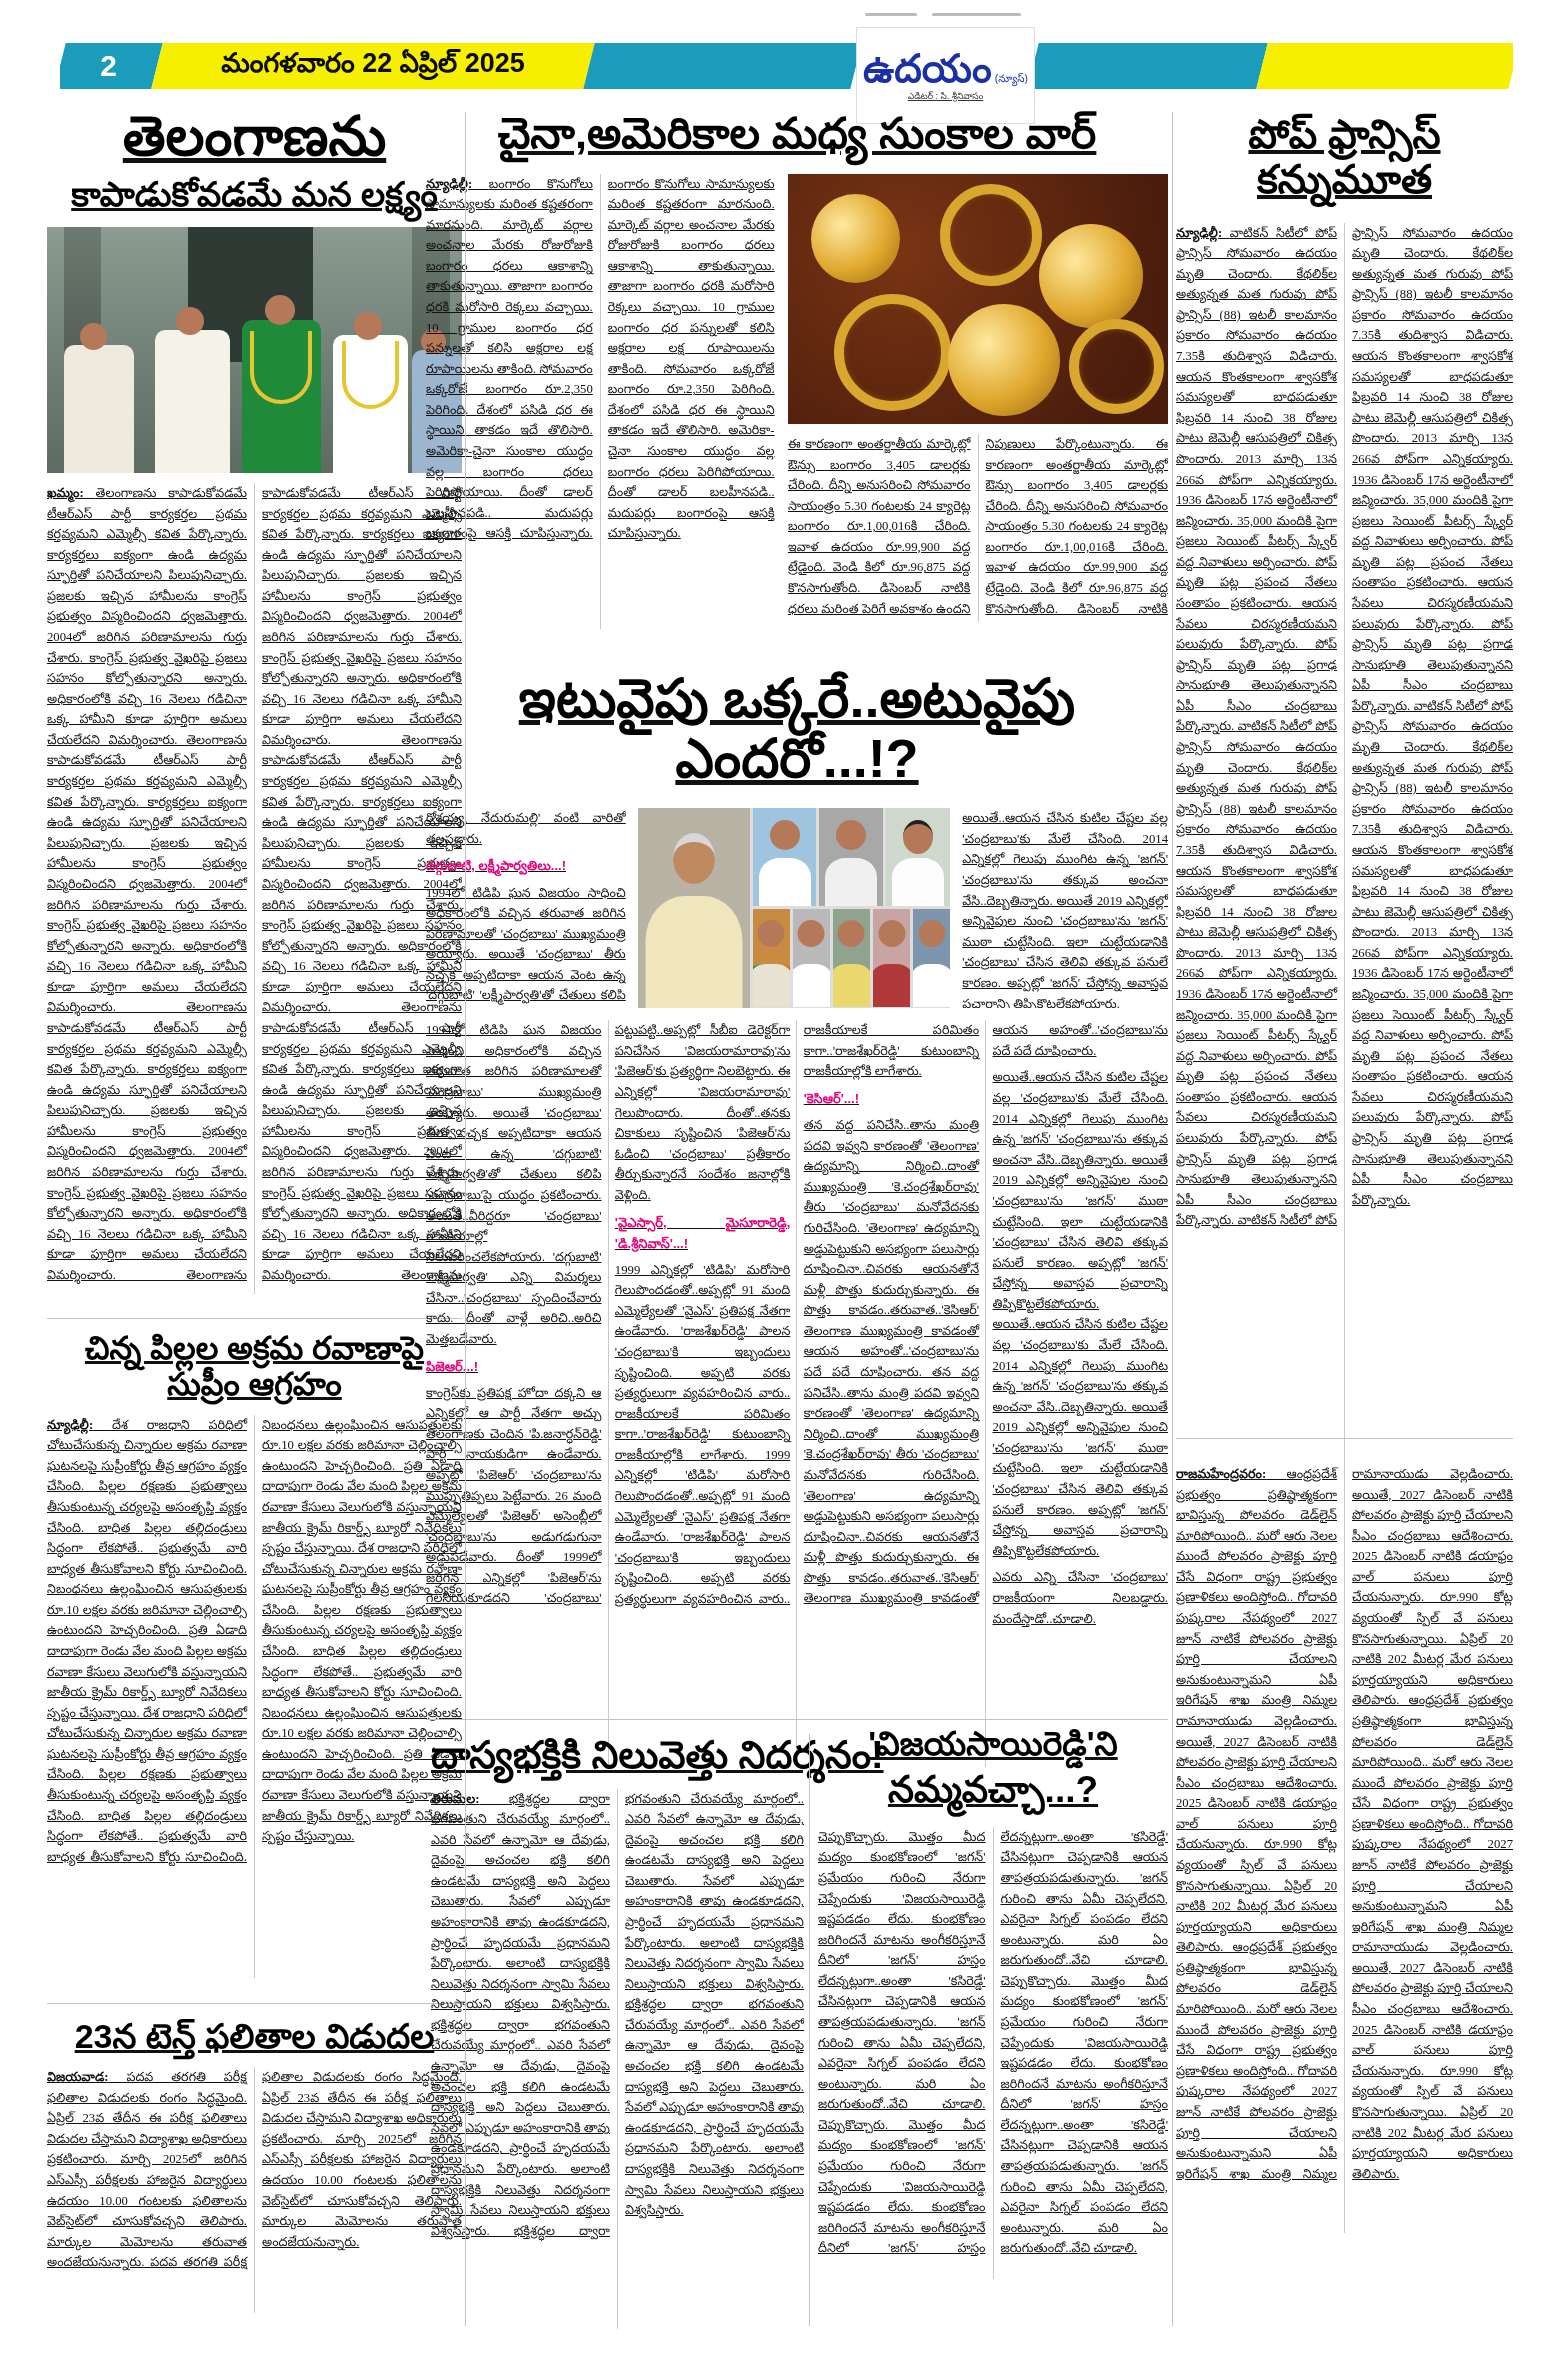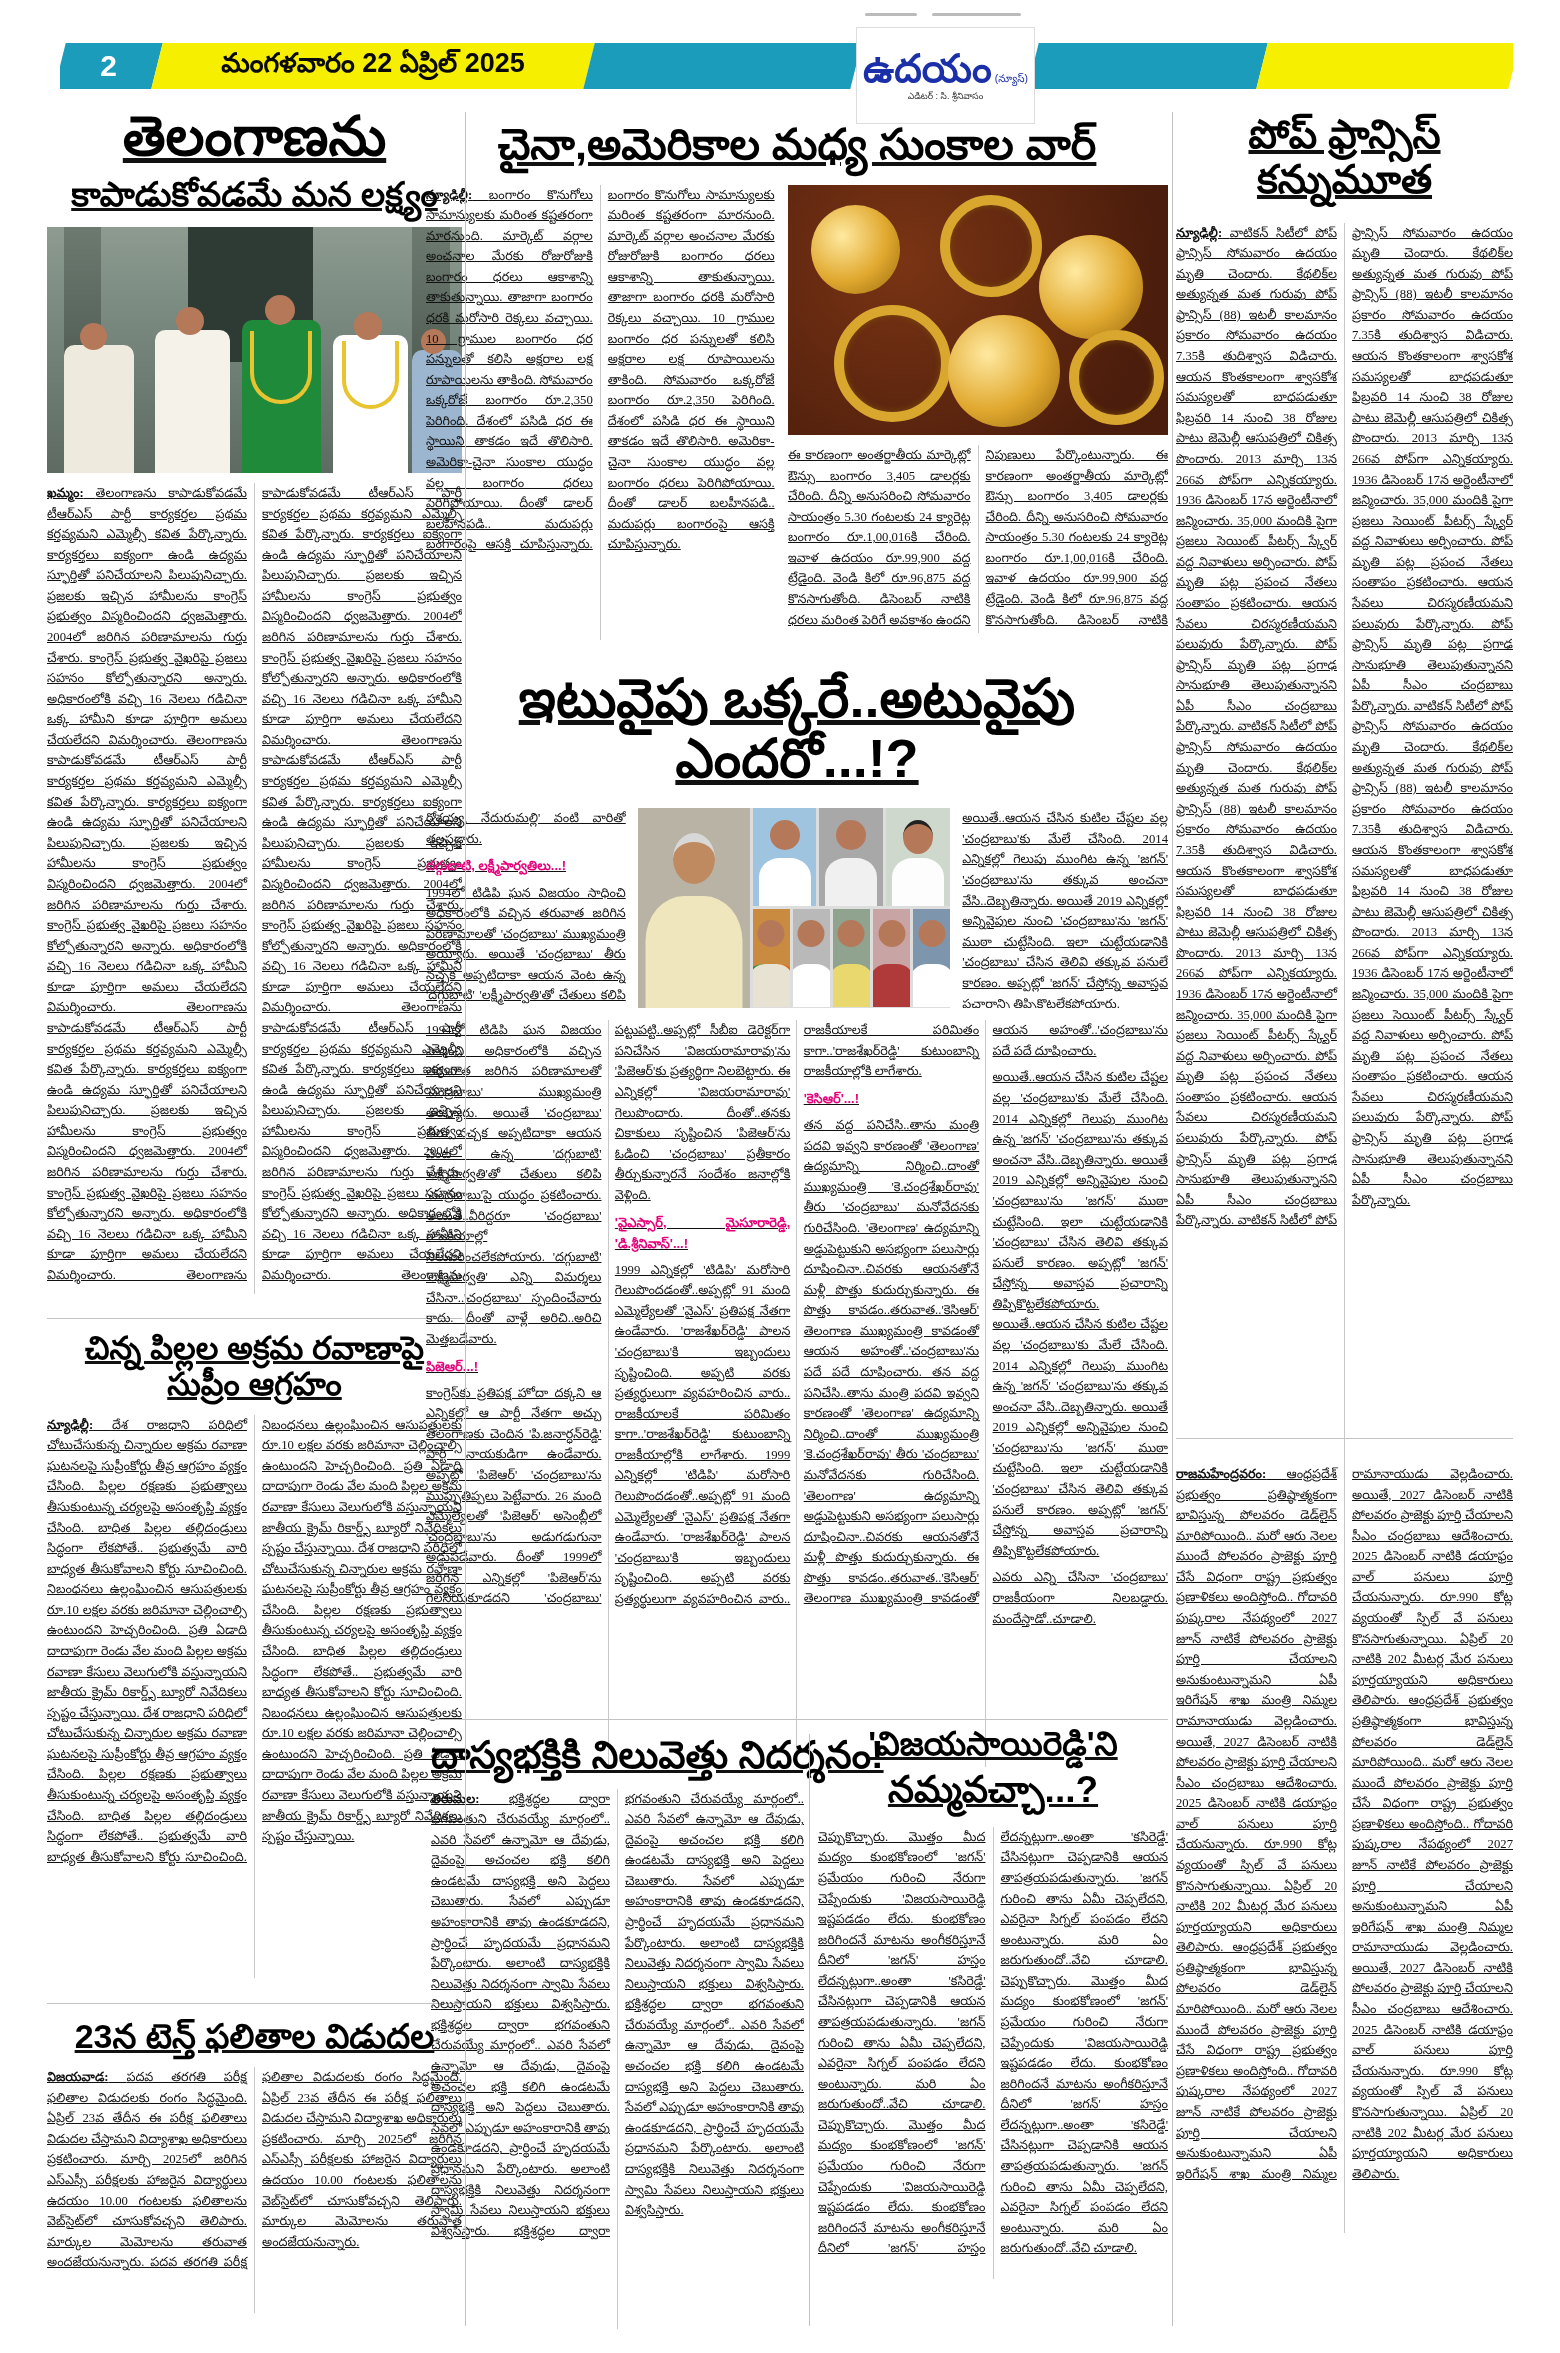--- a/index.html
+++ b/index.html
@@ -11,21 +11,21 @@
   .seg.teal{background:#1b9cba;}
   .seg.yellow{background:#f7ef00;}
   .seg.white{background:#ffffff;transform:none;}
   .unskew{transform:skewX(14deg);display:flex;align-items:center;justify-content:center;height:100%;}
   #pagenum{color:#ffffff;font-family:"Liberation Sans",sans-serif;font-weight:bold;font-size:30px;}
   #datebanner{font-family:"Liberation Sans",sans-serif;font-weight:bold;font-size:27px;color:#0a0a0a;}
   #logobox{position:absolute;left:856px;top:27px;width:177px;height:95px;background:#ffffff;
            border:0.7px solid #dddddd;display:flex;flex-direction:column;align-items:center;justify-content:center;}
   #logotitle{color:#1b2fa8;font-family:"Liberation Sans",sans-serif;font-weight:bold;font-size:39px;line-height:1;}
   #logosuffix{color:#1b2fa8;font-size:10.4px;font-family:"Liberation Sans",sans-serif;}
-  #logoeditor{color:#333;font-size:9px;margin-top:3px;font-family:"Liberation Sans",sans-serif;}
+  #logoeditor{color:#333;font-size:9px;margin-top:3px;font-family:"Liberation Sans",sans-serif;text-decoration:underline;}
   .fineprint{position:absolute;background:#bbb;height:3px;border-radius:1.5px;}
   
   .article{position:absolute;text-decoration:underline;}
   .hl{font-family:"Liberation Sans",sans-serif;font-weight:bold;text-align:center;line-height:1.12;color:#000;}
   .body{text-align:justify;font-size:12.7px;line-height:1.62;overflow:hidden;}
   .cols2{column-count:2;column-gap:15px;column-rule:0.7px solid #c8c8c8;}
   .cols4{column-count:4;column-gap:13.4px;column-rule:0.7px solid #c8c8c8;}
   .body p{margin:0 0 6px 0;}
   .dl{font-weight:bold;}
   .subhead{color:#e5007a;font-weight:bold;font-family:"Liberation Sans",sans-serif;font-size:13px;margin:4.5px 0 3px 0;}
@@ -117,21 +117,21 @@
 
   <div class="hrule" style="left:47px;top:2003px;width:415px"></div>
   <div class="article" style="left:47px;top:2017px;width:415px;height:313px">
     <div class="hl" style="font-size:34px">23న టెన్త్ ఫలితాల విడుదల</div>
     <div class="body cols2" style="height:246px;margin-top:12px">
       <p><span class="dl">విజయవాడ:</span>
          <span>పదవ తరగతి పరీక్ష ఫలితాల విడుదలకు రంగం సిద్ధమైంది. ఏప్రిల్ 23వ తేదీన ఈ పరీక్ష ఫలితాలు విడుదల చేస్తామని విద్యాశాఖ అధికారులు ప్రకటించారు. మార్చి 2025లో జరిగిన ఎస్ఎస్సీ పరీక్షలకు హాజరైన విద్యార్థులు ఉదయం 10.00 గంటలకు ఫలితాలను వెబ్‌సైట్‌లో చూసుకోవచ్చని తెలిపారు. మార్కుల మెమోలను తరువాత అందజేయనున్నారు. పదవ తరగతి పరీక్ష ఫలితాల విడుదలకు రంగం సిద్ధమైంది. ఏప్రిల్ 23వ తేదీన ఈ పరీక్ష ఫలితాలు విడుదల చేస్తామని విద్యాశాఖ అధికారులు ప్రకటించారు. మార్చి 2025లో జరిగిన ఎస్ఎస్సీ పరీక్షలకు హాజరైన విద్యార్థులు ఉదయం 10.00 గంటలకు ఫలితాలను వెబ్‌సైట్‌లో చూసుకోవచ్చని తెలిపారు. మార్కుల మెమోలను తరువాత అందజేయనున్నారు.</span></p>
     </div>
   </div>
 
-  <div class="article" style="left:426px;top:120px;width:742px;height:544px">
+  <div class="article" style="left:426px;top:109px;width:742px;height:544px">
     <div class="hl" style="font-size:43px">చైనా,అమెరికాల మధ్య సుంకాల వార్</div>
     <div style="display:flex;gap:13.4px;margin-top:16.4px">
       <div class="body cols2" style="width:349px;height:455px">
         <p><span class="dl">న్యూఢిల్లీ:</span>
            <span>బంగారం కొనుగోలు సామాన్యులకు మరింత కష్టతరంగా మారనుంది. మార్కెట్ వర్గాల అంచనాల మేరకు రోజురోజుకి బంగారం ధరలు ఆకాశాన్ని తాకుతున్నాయి. తాజాగా బంగారం ధరకి మరోసారి రెక్కలు వచ్చాయి. 10 గ్రాముల బంగారం ధర పన్నులతో కలిసి అక్షరాల లక్ష రూపాయిలను తాకింది. సోమవారం ఒక్కరోజే బంగారం రూ.2,350 పెరిగింది. దేశంలో పసిడి ధర ఈ స్థాయిని తాకడం ఇదే తొలిసారి. అమెరికా-చైనా సుంకాల యుద్ధం వల్ల బంగారం ధరలు పెరిగిపోయాయి. దీంతో డాలర్ బలహీనపడి.. మదుపర్లు బంగారంపై ఆసక్తి చూపిస్తున్నారు. బంగారం కొనుగోలు సామాన్యులకు మరింత కష్టతరంగా మారనుంది. మార్కెట్ వర్గాల అంచనాల మేరకు రోజురోజుకి బంగారం ధరలు ఆకాశాన్ని తాకుతున్నాయి. తాజాగా బంగారం ధరకి మరోసారి రెక్కలు వచ్చాయి. 10 గ్రాముల బంగారం ధర పన్నులతో కలిసి అక్షరాల లక్ష రూపాయిలను తాకింది. సోమవారం ఒక్కరోజే బంగారం రూ.2,350 పెరిగింది. దేశంలో పసిడి ధర ఈ స్థాయిని తాకడం ఇదే తొలిసారి. అమెరికా-చైనా సుంకాల యుద్ధం వల్ల బంగారం ధరలు పెరిగిపోయాయి. దీంతో డాలర్ బలహీనపడి.. మదుపర్లు బంగారంపై ఆసక్తి చూపిస్తున్నారు.</span></p>
       </div>
       <div style="width:380px">
         <div id="photo-gold" class="photo" style="width:380px;height:250px">
           <div class="blob" style="left:6%;top:8%;width:89px;height:89px"></div>
           <div class="ring" style="left:40%;top:4%;width:82px;height:82px"></div>

